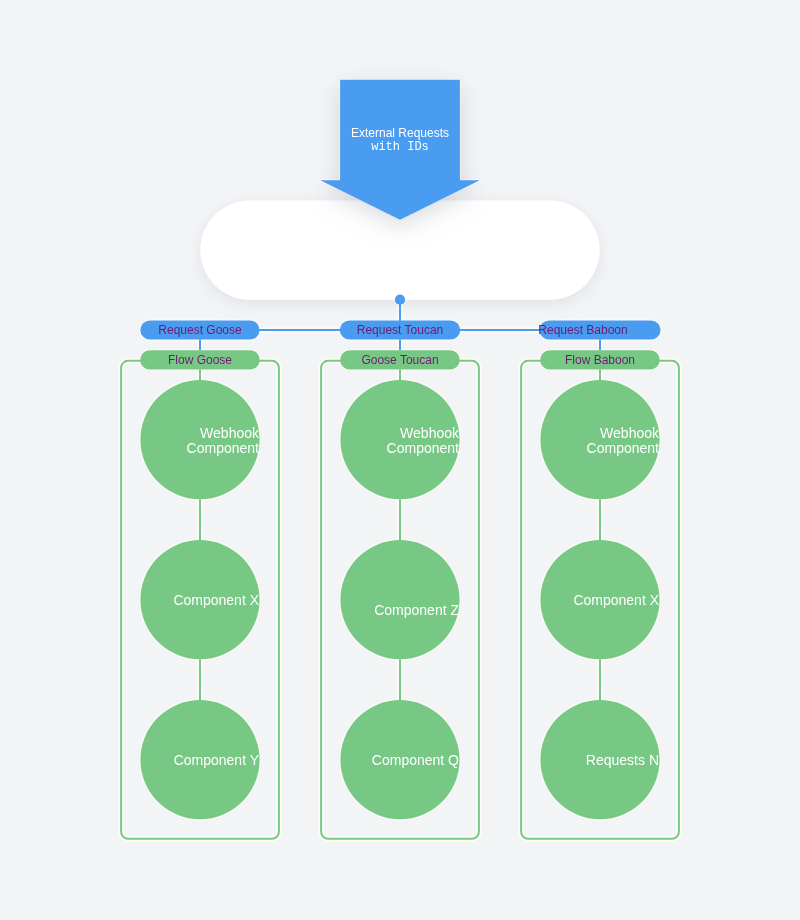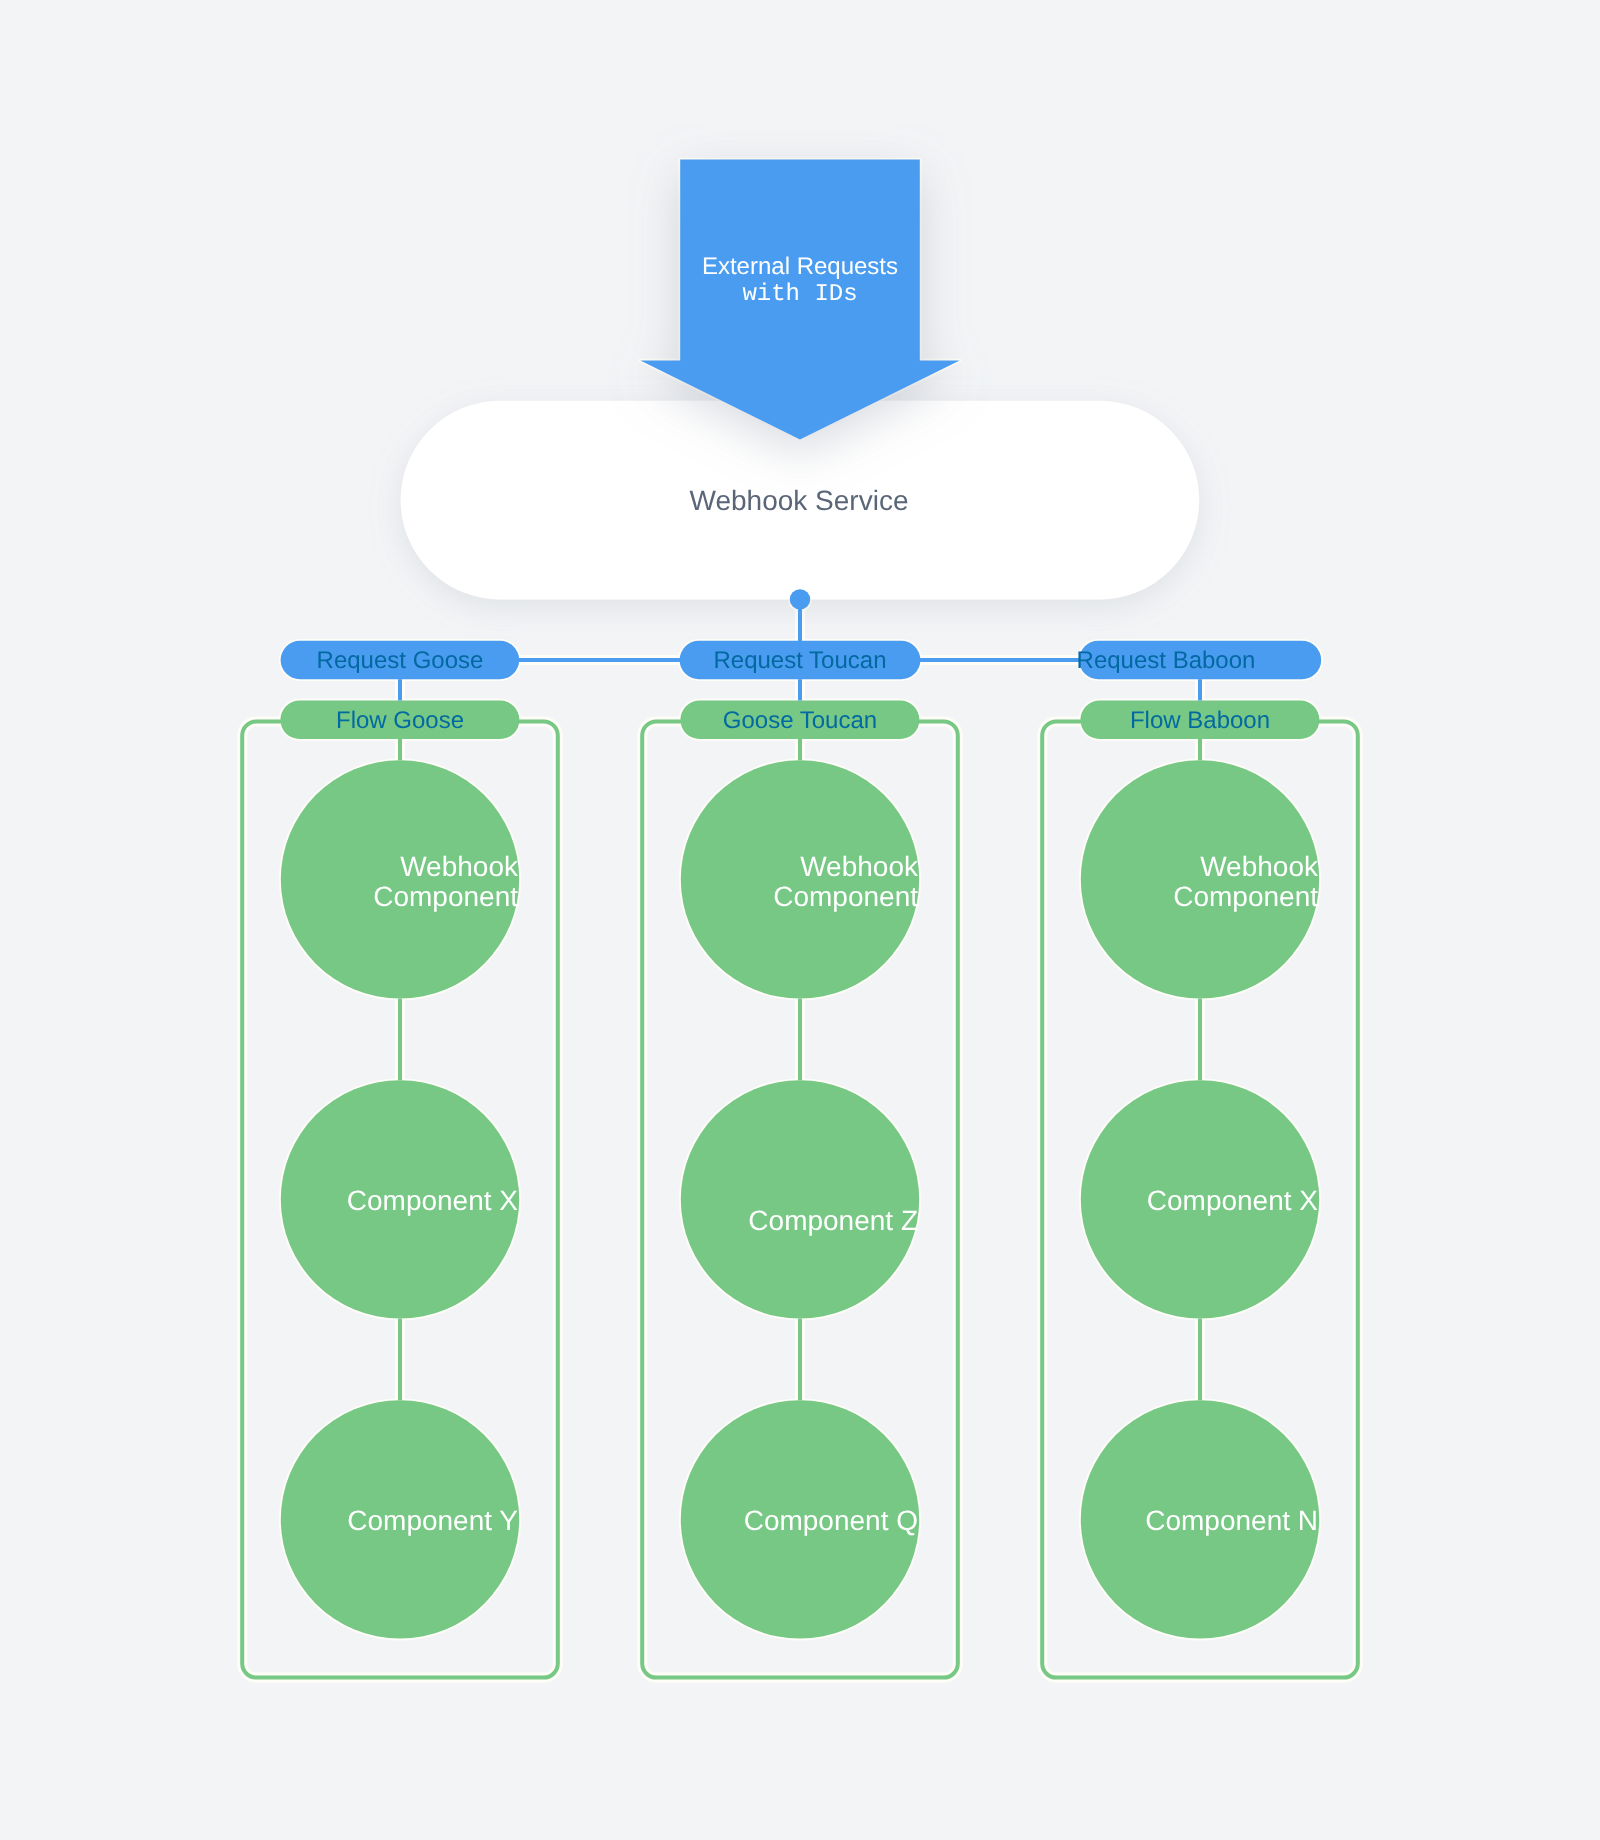--- a/index.html
+++ b/index.html
@@ -8,21 +8,21 @@
     background:#f3f4f6;
     font-family:"Liberation Sans", sans-serif;
     -webkit-font-smoothing:antialiased;
   }
   #stage { position:relative; width:744px; height:920px; overflow:hidden; }
   svg.layer { position:absolute; left:0; top:0; width:800px; height:920px; display:block; }
   .labels { position:absolute; left:0; top:0; width:800px; height:920px; }
   .lab { position:absolute; text-align:center; white-space:nowrap; }
   .arrow-txt { font-size:12px; line-height:13px; color:#ffffff; }
   .service-txt { font-size:14px; line-height:16px; color:#5a6678; }
-  .pill-txt { font-size:12px; line-height:16px; color:#0369a1; }
+  .pill-txt { font-size:12px; line-height:16px; color:#701a75; }
   .node-txt { font-size:14px; line-height:17px; color:#ffffff;text-align:right; }
 </style>
 </head>
 <body>
 
 <div id="stage">
 <svg class="layer" viewBox="0 0 800 920" xmlns="http://www.w3.org/2000/svg">
 <defs>
 <filter id="cardShadow" x="-30%" y="-80%" width="160%" height="300%">
 <feDropShadow dx="0" dy="4" stdDeviation="8" flood-color="#97a0ad" flood-opacity="0.22"></feDropShadow>
@@ -111,33 +111,32 @@
 <g>
 <rect x="140.2" y="350.30" width="119.5" height="19.20" rx="9.60" ry="9.60" fill="#76c884"></rect>
 <rect x="340.2" y="350.30" width="119.5" height="19.20" rx="9.60" ry="9.60" fill="#76c884"></rect>
 <rect x="540.2" y="350.30" width="119.5" height="19.20" rx="9.60" ry="9.60" fill="#76c884"></rect>
 </g>
 <path d="M 340.1 79.8 L 459.9 79.8 L 459.9 180.3 L 479.8 180.3 L 400 219.7 L 320.2 180.3 L 340.1 180.3 Z" fill="#4a9cf0" filter="url(#arrowShadow)"></path>
 </svg>
 <div class="labels">
 <div class="lab arrow-txt" style="left:340px;top:127px;width:120px;">External Requests</div>
 <div class="lab arrow-txt" style="left:340px;top:141px;width:120px;font-family:Liberation Mono, monospace;">with IDs</div>
-<div class="lab service-txt" style="left:200px;top:242px;width:399px;">Webhook Service</div>
 <div class="lab pill-txt" style="left:130px;top:322px;width:140px;">Request Goose</div>
 <div class="lab pill-txt" style="left:130px;top:352px;width:140px;">Flow Goose</div>
 <div class="lab node-txt" style="left:141px;top:424.7px;width:118px;">Webhook</div>
 <div class="lab node-txt" style="left:141px;top:440.0px;width:118px;">Component</div>
 <div class="lab node-txt" style="left:141px;top:591.7px;width:118px;">Component X</div>
 <div class="lab node-txt" style="left:141px;top:751.7px;width:118px;">Component Y</div>
 <div class="lab pill-txt" style="left:330px;top:322px;width:140px;">Request Toucan</div>
 <div class="lab pill-txt" style="left:330px;top:352px;width:140px;">Goose Toucan</div>
 <div class="lab node-txt" style="left:341px;top:424.7px;width:118px;">Webhook</div>
 <div class="lab node-txt" style="left:341px;top:440.0px;width:118px;">Component</div>
 <div class="lab node-txt" style="left:341px;top:602px;width:118px;">Component Z</div>
 <div class="lab node-txt" style="left:341px;top:751.7px;width:118px;">Component Q</div>
 <div class="lab pill-txt" style="left:513px;top:322px;width:140px;text-align:center;">Request Baboon</div>
 <div class="lab pill-txt" style="left:530px;top:352px;width:140px;">Flow Baboon</div>
 <div class="lab node-txt" style="left:541px;top:424.7px;width:118px;">Webhook</div>
 <div class="lab node-txt" style="left:541px;top:440.0px;width:118px;">Component</div>
 <div class="lab node-txt" style="left:541px;top:591.7px;width:118px;">Component X</div>
-<div class="lab node-txt" style="left:541px;top:751.7px;width:118px;">Component N</div>
+<div class="lab node-txt" style="left:541px;top:751.7px;width:118px;">Requests N</div>
 </div>
 </div>
 
 </body></html>

